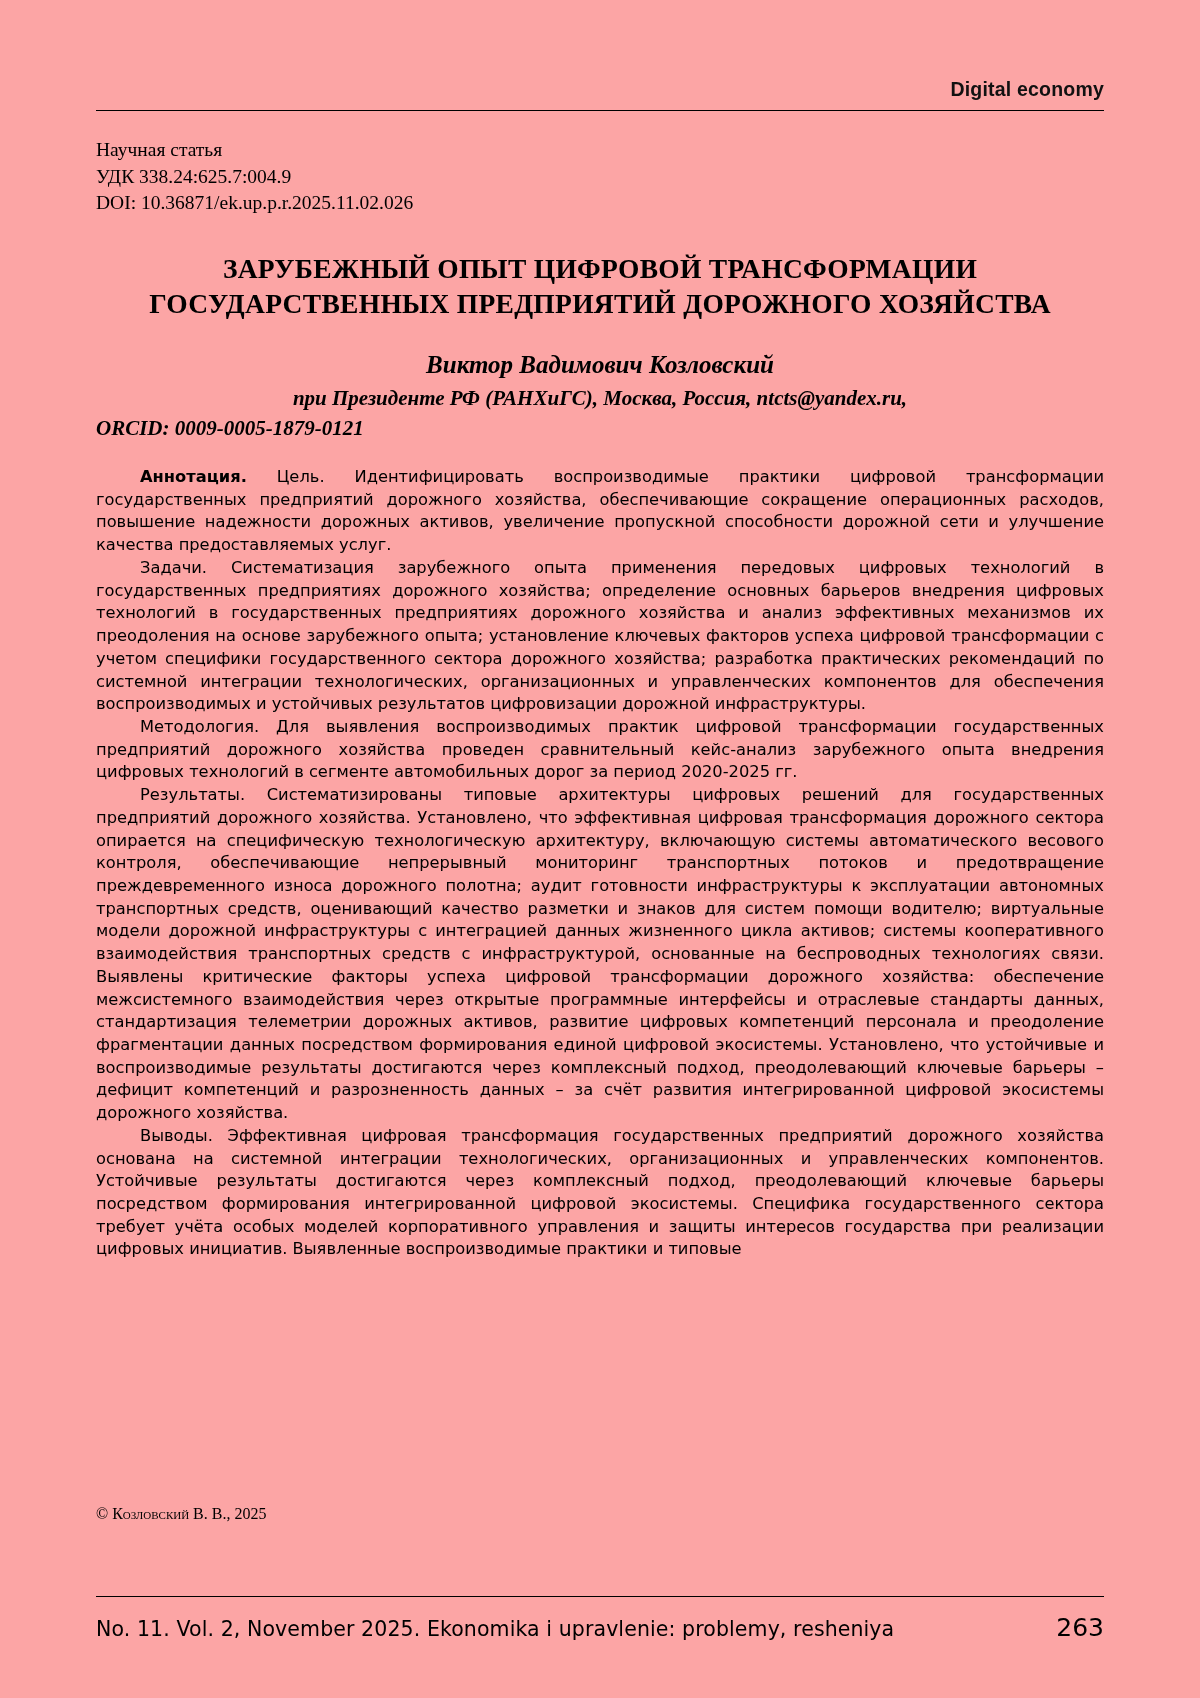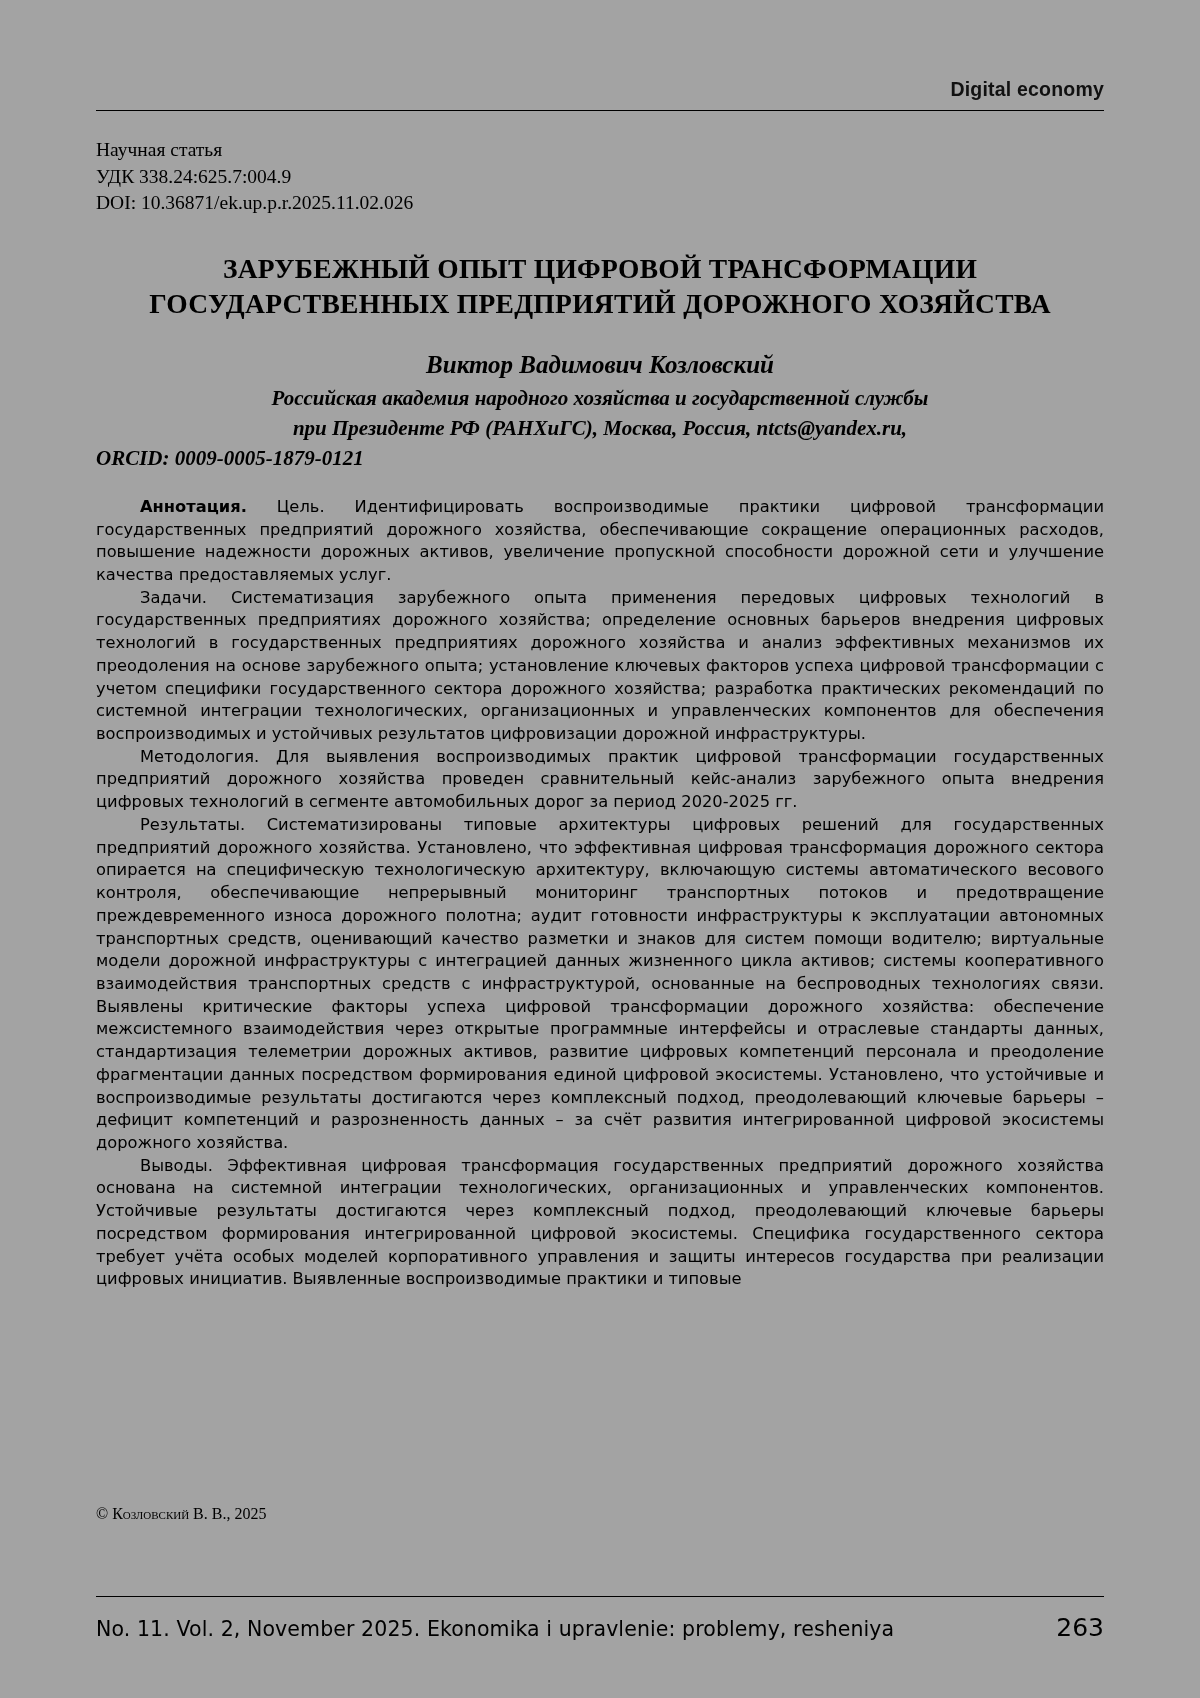--- a/index.html
+++ b/index.html
@@ -5,21 +5,21 @@
   html, body {
     margin: 0;
     padding: 0;
     background: #ffffff;
   }
   .page {
     position: relative;
     width: 1200px;
     height: 1698px;
     margin: 0 auto;
-    background: #a3a3a3;
+    background: #fca5a5;
     box-sizing: border-box;
     padding: 78px 96px 0 96px;
     font-family: "Liberation Serif", serif;
     color: #000000;
   }
   .running-head {
     text-align: right;
     font-family: "Liberation Sans", sans-serif;
     font-weight: bold;
     font-size: 19.5px;
@@ -126,21 +126,20 @@
 
   <div class="meta">
     <div>Научная статья</div>
     <div>УДК 338.24:625.7:004.9</div>
     <div>DOI: 10.36871/ek.up.p.r.2025.11.02.026</div>
   </div>
 
   <h1 class="title">ЗАРУБЕЖНЫЙ ОПЫТ ЦИФРОВОЙ ТРАНСФОРМАЦИИ ГОСУДАРСТВЕННЫХ ПРЕДПРИЯТИЙ ДОРОЖНОГО ХОЗЯЙСТВА</h1>
 
   <div class="author">Виктор Вадимович Козловский</div>
-  <div class="affil">Российская академия народного хозяйства и государственной службы</div>
   <div class="affil">при Президенте РФ (РАНХиГС), Москва, Россия, ntcts@yandex.ru,</div>
   <div class="orcid">ORCID: 0009-0005-1879-0121</div>
 
   <div class="abstract">
     <p><span class="lead">Аннотация.</span> <span>Цель. Идентифицировать воспроизводимые практики цифровой трансформации государственных предприятий дорожного хозяйства, обеспечивающие сокращение операционных расходов, повышение надежности дорожных активов, увеличение пропускной способности дорожной сети и улучшение качества предоставляемых услуг.</span></p>
     <p>Задачи. Систематизация зарубежного опыта применения передовых цифровых технологий в государственных предприятиях дорожного хозяйства; определение основных барьеров внедрения цифровых технологий в государственных предприятиях дорожного хозяйства и анализ эффективных механизмов их преодоления на основе зарубежного опыта; установление ключевых факторов успеха цифровой трансформации с учетом специфики государственного сектора дорожного хозяйства; разработка практических рекомендаций по системной интеграции технологических, организационных и управленческих компонентов для обеспечения воспроизводимых и устойчивых результатов цифровизации дорожной инфраструктуры.</p>
     <p>Методология. Для выявления воспроизводимых практик цифровой трансформации государственных предприятий дорожного хозяйства проведен сравнительный кейс-анализ зарубежного опыта внедрения цифровых технологий в сегменте автомобильных дорог за период 2020-2025 гг.</p>
     <p>Результаты. Систематизированы типовые архитектуры цифровых решений для государственных предприятий дорожного хозяйства. Установлено, что эффективная цифровая трансформация дорожного сектора опирается на специфическую технологическую архитектуру, включающую системы автоматического весового контроля, обеспечивающие непрерывный мониторинг транспортных потоков и предотвращение преждевременного износа дорожного полотна; аудит готовности инфраструктуры к эксплуатации автономных транспортных средств, оценивающий качество разметки и знаков для систем помощи водителю; виртуальные модели дорожной инфраструктуры с интеграцией данных жизненного цикла активов; системы кооперативного взаимодействия транспортных средств с инфраструктурой, основанные на беспроводных технологиях связи. Выявлены критические факторы успеха цифровой трансформации дорожного хозяйства: обеспечение межсистемного взаимодействия через открытые программные интерфейсы и отраслевые стандарты данных, стандартизация телеметрии дорожных активов, развитие цифровых компетенций персонала и преодоление фрагментации данных посредством формирования единой цифровой экосистемы. Установлено, что устойчивые и воспроизводимые результаты достигаются через комплексный подход, преодолевающий ключевые барьеры – дефицит компетенций и разрозненность данных – за счёт развития интегрированной цифровой экосистемы дорожного хозяйства.</p>
     <p>Выводы. Эффективная цифровая трансформация государственных предприятий дорожного хозяйства основана на системной интеграции технологических, организационных и управленческих компонентов. Устойчивые результаты достигаются через комплексный подход, преодолевающий ключевые барьеры посредством формирования интегрированной цифровой экосистемы. Специфика государственного сектора требует учёта особых моделей корпоративного управления и защиты интересов государства при реализации цифровых инициатив. Выявленные воспроизводимые практики и типовые</p>
   </div>

